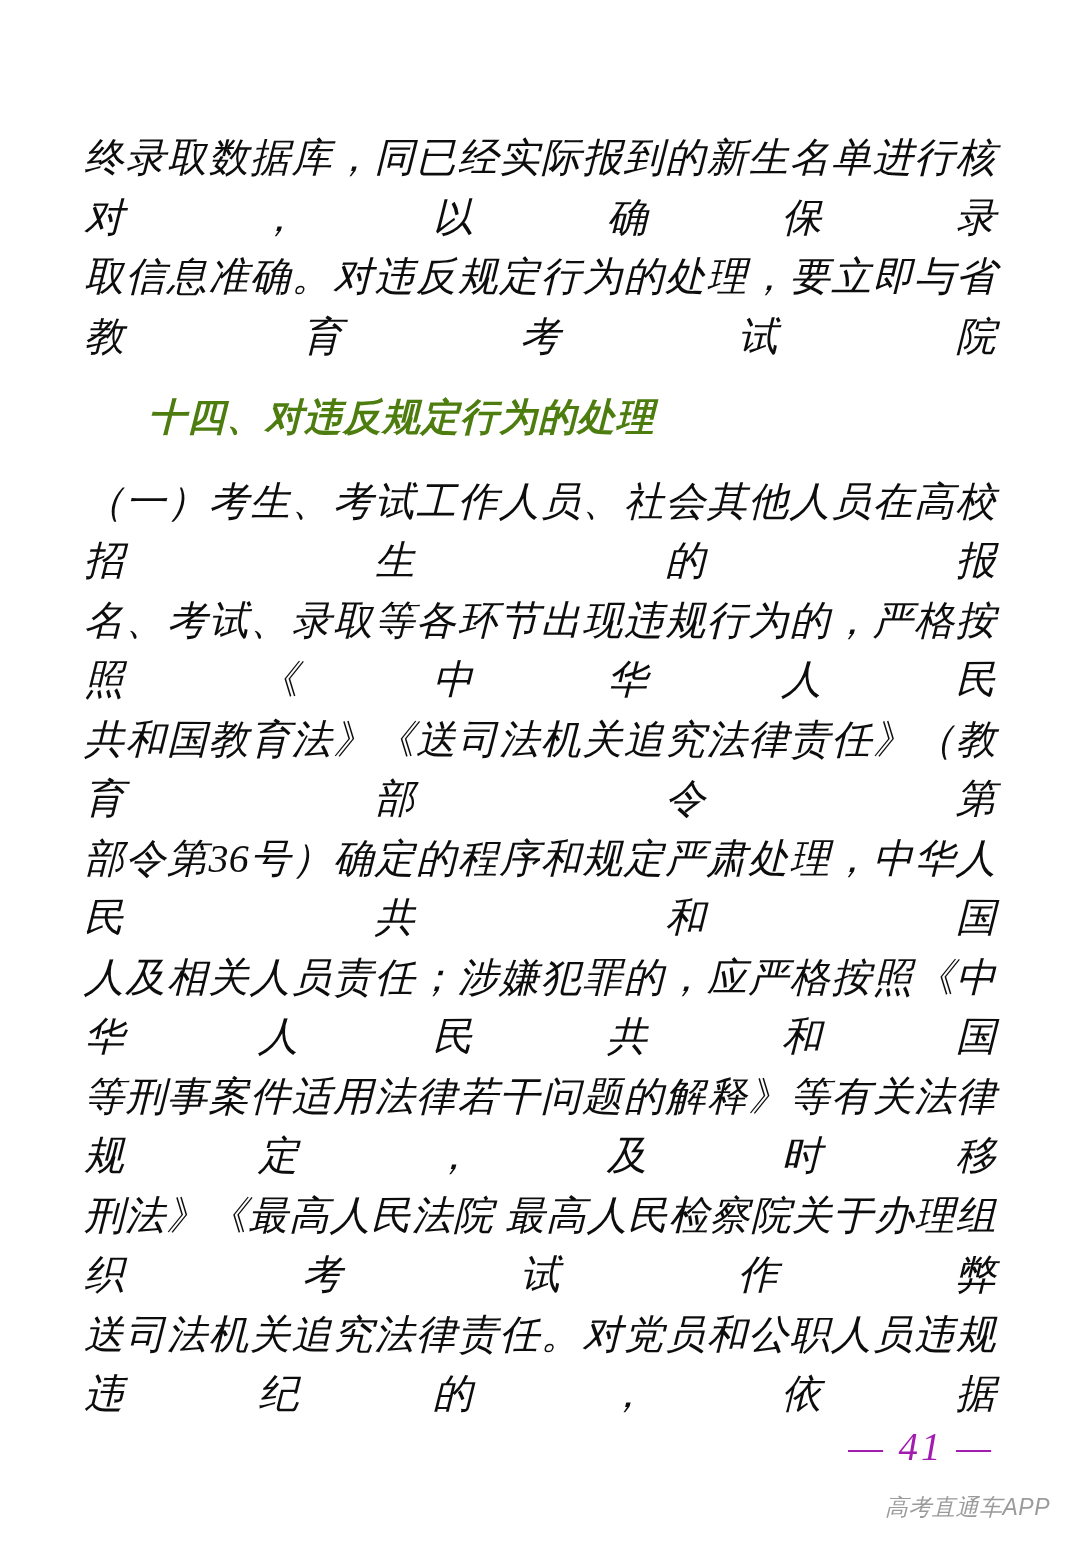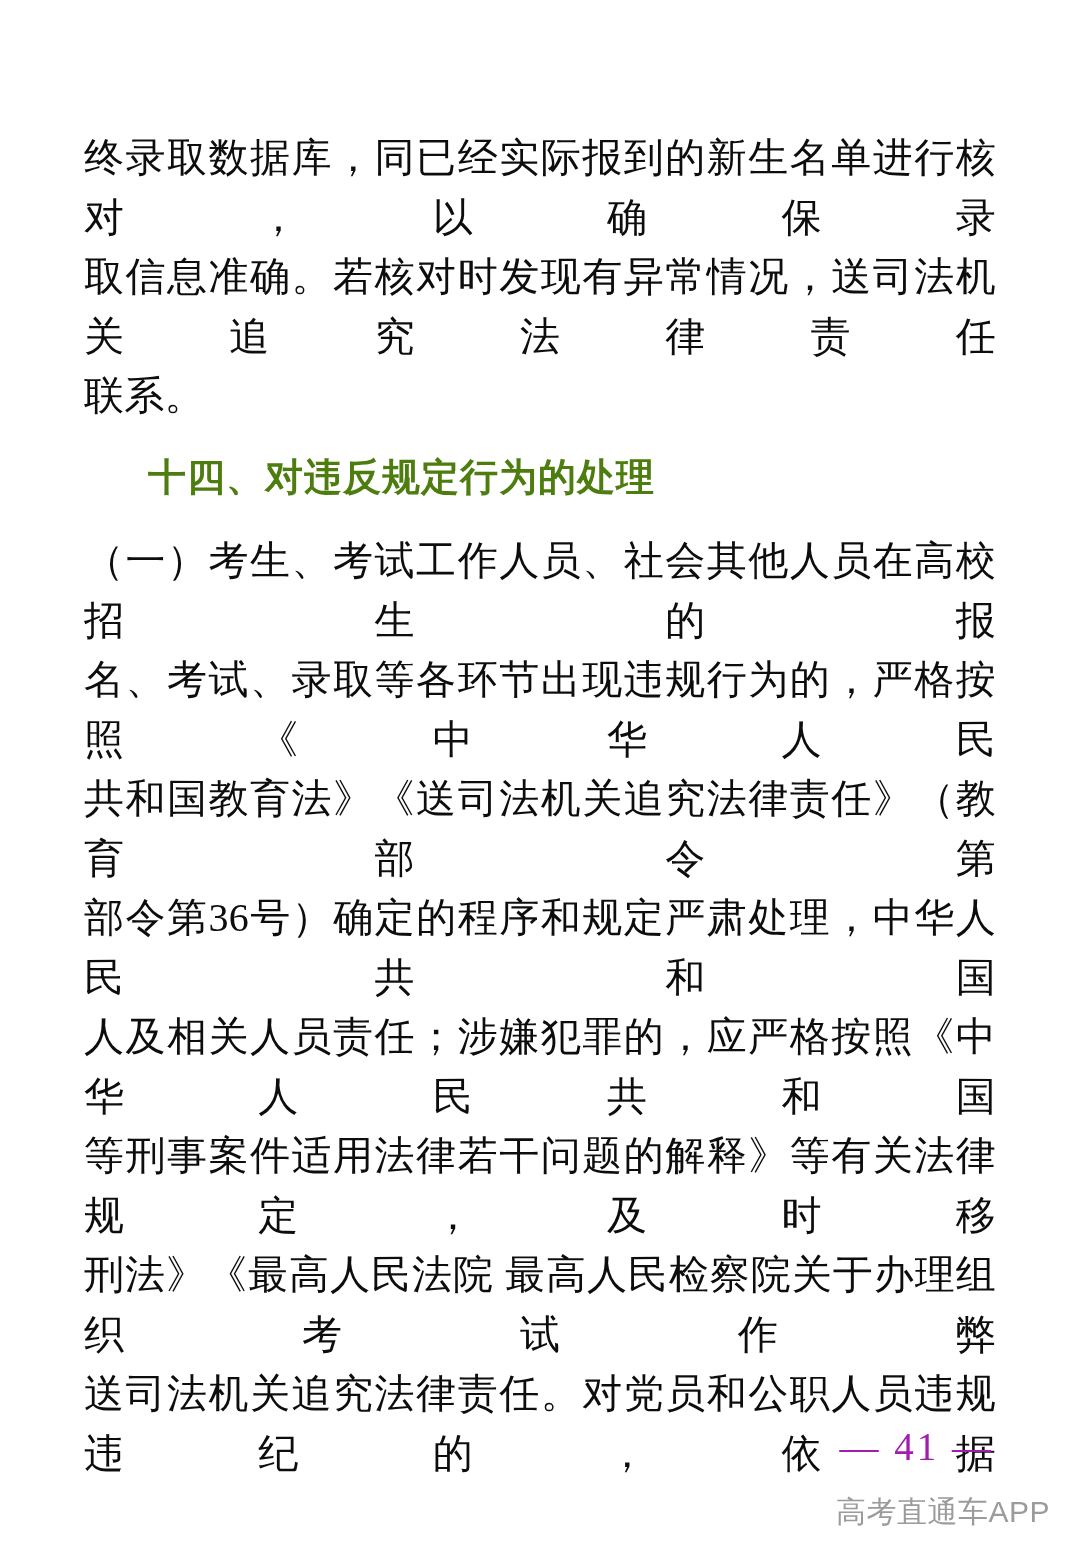--- a/index.html
+++ b/index.html
@@ -10,20 +10,21 @@
   body {
     font-family: "Liberation Serif", "DejaVu Serif", serif;
   }
   .page {
     position: relative;
     width: 1080px;
     height: 1556px;
     background: #ffffff;
     overflow: hidden;
     box-sizing: border-box;
+    font-style: italic;
   }
   .content {
     position: absolute;
     left: 84px;
     top: 128px;
     width: 912px;
   }
   
   .line {
     font-family: "Liberation Serif", "DejaVu Serif", serif;
@@ -66,37 +67,36 @@
     font-size: 39px;
     color: #a21caf;
     letter-spacing: 3px;
     white-space: nowrap;
   }
   .watermark {
     position: absolute;
     right: 30px;
     top: 1492px;
     font-family: "Liberation Sans", "DejaVu Sans", sans-serif;
-    font-size: 30px;
+    font-size: 23px;
     color: #9b9b9b;
     letter-spacing: 0.5px;
     white-space: nowrap;
   }
 </style>
 </head>
 <body>
 
 <div class="page">
 
   <div class="content">
 
     <div class="para">
       <div class="line justified">终录取数据库，同已经实际报到的新生名单进行核对，以确保录</div>
-      <div class="line justified">取信息准确。若核对时发现有异常情况，送司法机关追究法律责任</div>
-      <div class="line">联系。</div>
+      <div class="line justified">取信息准确。对违反规定行为的处理，要立即与省教育考试院</div>
     </div>
 
     <div class="gap-before-heading"></div>
 
     <div class="heading">十四、对违反规定行为的处理</div>
 
     <div class="gap-after-heading"></div>
 
     <div class="para">
       <div class="line justified">（一）考生、考试工作人员、社会其他人员在高校招生的报</div>

